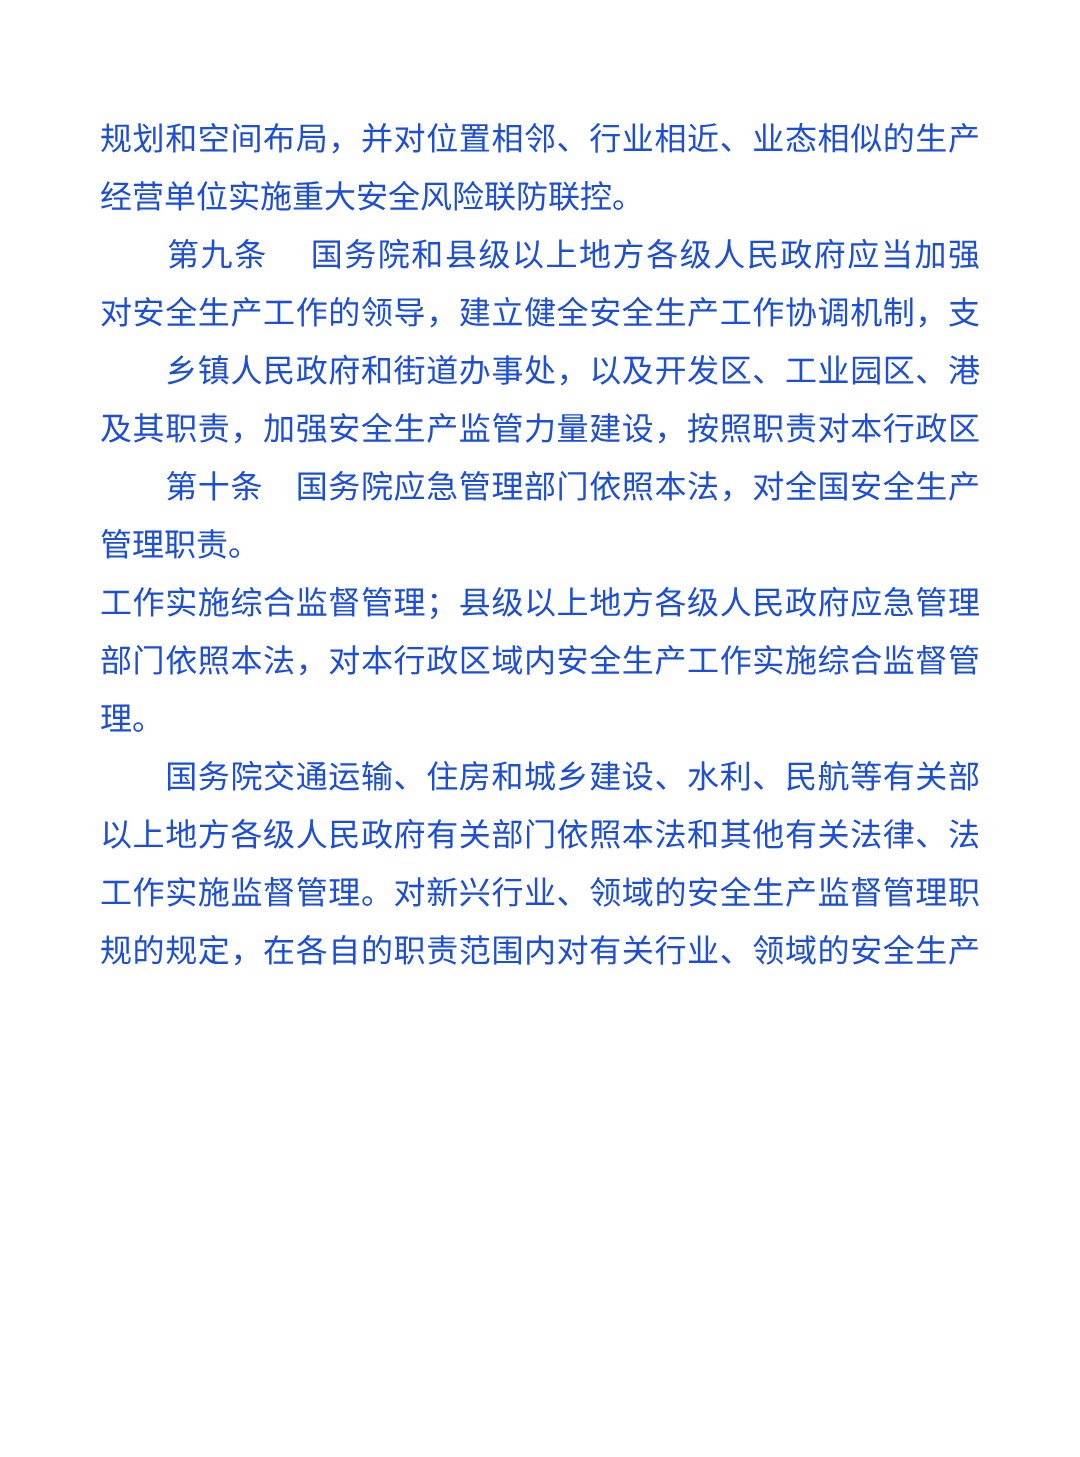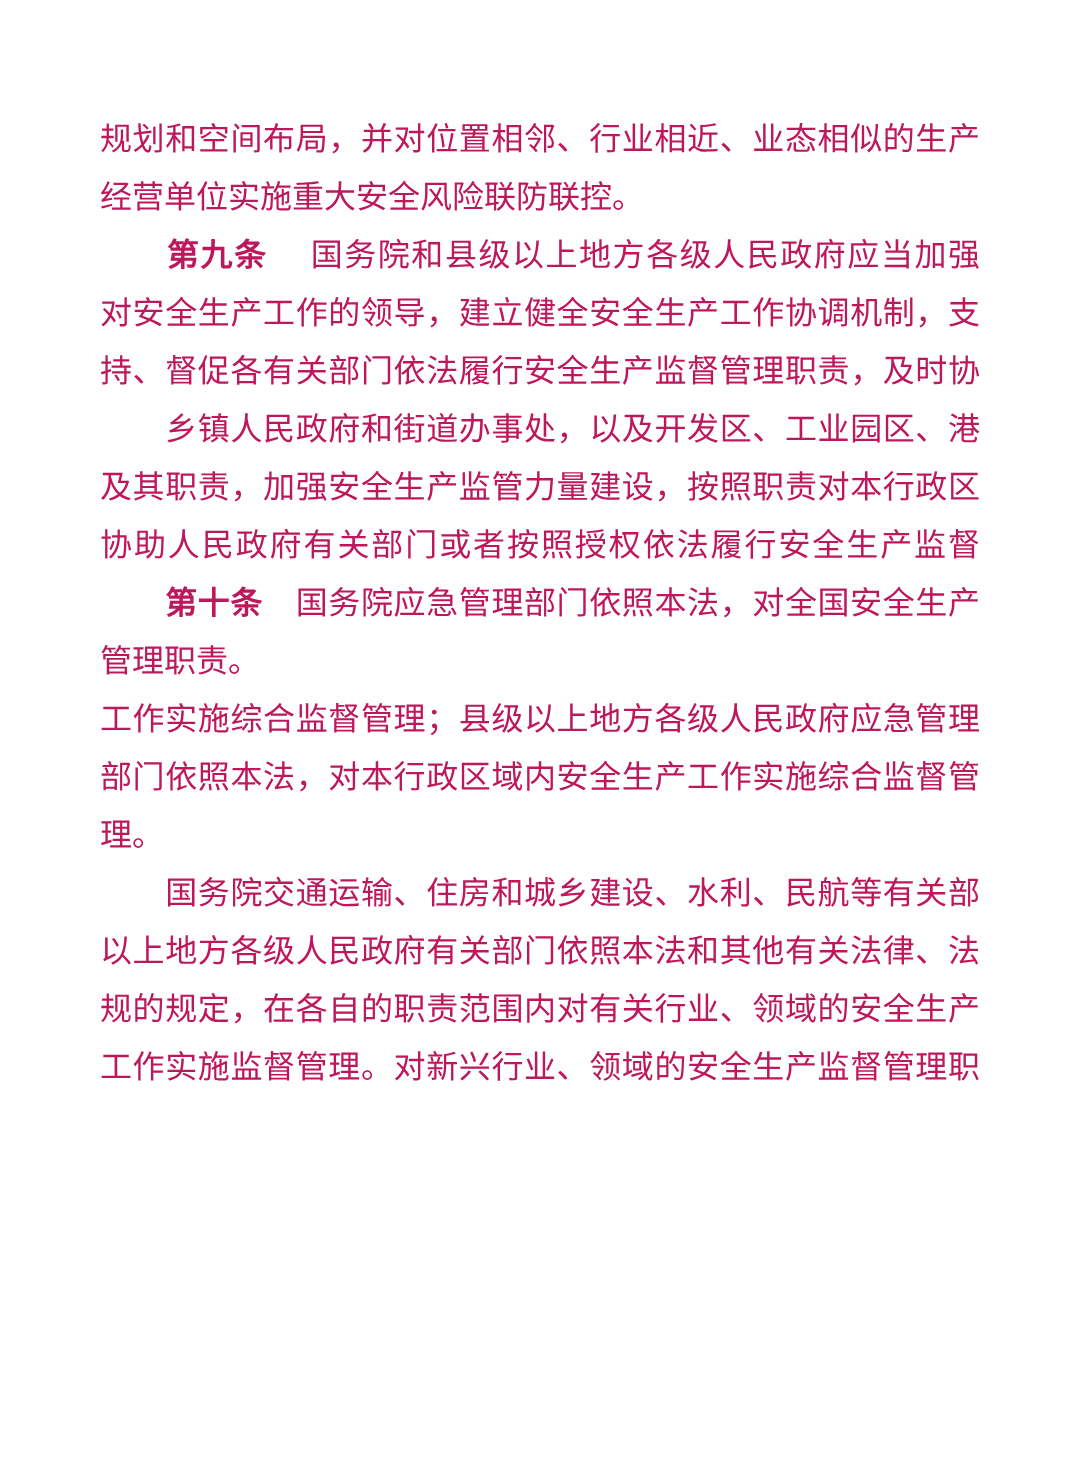--- a/index.html
+++ b/index.html
@@ -41,40 +41,38 @@
     overflow: visible;
   }
   .doc-line.flush-left {
     text-align: right;
     text-align-last: left;
   }
   .seg {
     font-weight: normal;
   }
   .article-no {
-    font-weight: 700;
+    font-weight: 400;
     margin-top: 16px;
   }
 </style>
 </head>
 <body style="background: rgb(255, 255, 255);">
 
 <div class="doc-page">
-  <div class="doc-text" style="color: #be185d;">
+  <div class="doc-text" style="color: #1d4ed8;">
       <div class="doc-line"><span class="seg">规划和空间布局，并对位置相邻、行业相近、业态相似的生产</span></div>
       <div class="doc-line flush-left"><span class="seg">经营单位实施重大安全风险联防联控。</span></div>
       <div class="doc-line"><span class="seg">　　</span><span class="article-no">第九条</span><span class="seg">　 </span><span class="seg">国务院和县级以上地方各级人民政府应当加强</span></div>
       <div class="doc-line"><span class="seg">对安全生产工作的领导，建立健全安全生产工作协调机制，支</span></div>
-      <div class="doc-line"><span class="seg">持、督促各有关部门依法履行安全生产监督管理职责，及时协</span></div>
       <div class="doc-line"><span class="seg">　　乡镇人民政府和街道办事处，以及开发区、工业园区、港</span></div>
       <div class="doc-line"><span class="seg">及其职责，加强安全生产监管力量建设，按照职责对本行政区</span></div>
-      <div class="doc-line"><span class="seg">协助人民政府有关部门或者按照授权依法履行安全生产监督</span></div>
       <div class="doc-line"><span class="seg">　　</span><span class="article-no">第十条</span><span class="seg">　</span><span class="seg">国务院应急管理部门依照本法，对全国安全生产</span></div>
       <div class="doc-line flush-left"><span class="seg">管理职责。</span></div>
       <div class="doc-line"><span class="seg">工作实施综合监督管理；县级以上地方各级人民政府应急管理</span></div>
       <div class="doc-line"><span class="seg">部门依照本法，对本行政区域内安全生产工作实施综合监督管</span></div>
       <div class="doc-line flush-left"><span class="seg">理。</span></div>
       <div class="doc-line"><span class="seg">　　国务院交通运输、住房和城乡建设、水利、民航等有关部</span></div>
       <div class="doc-line"><span class="seg">以上地方各级人民政府有关部门依照本法和其他有关法律、法</span></div>
+      <div class="doc-line"><span class="seg">工作实施监督管理。对新兴行业、领域的安全生产监督管理职</span></div>
       <div class="doc-line"><span class="seg">规的规定，在各自的职责范围内对有关行业、领域的安全生产</span></div>
-      <div class="doc-line"><span class="seg">工作实施监督管理。对新兴行业、领域的安全生产监督管理职</span></div>
     </div>
 </div>
 
 </body></html>

